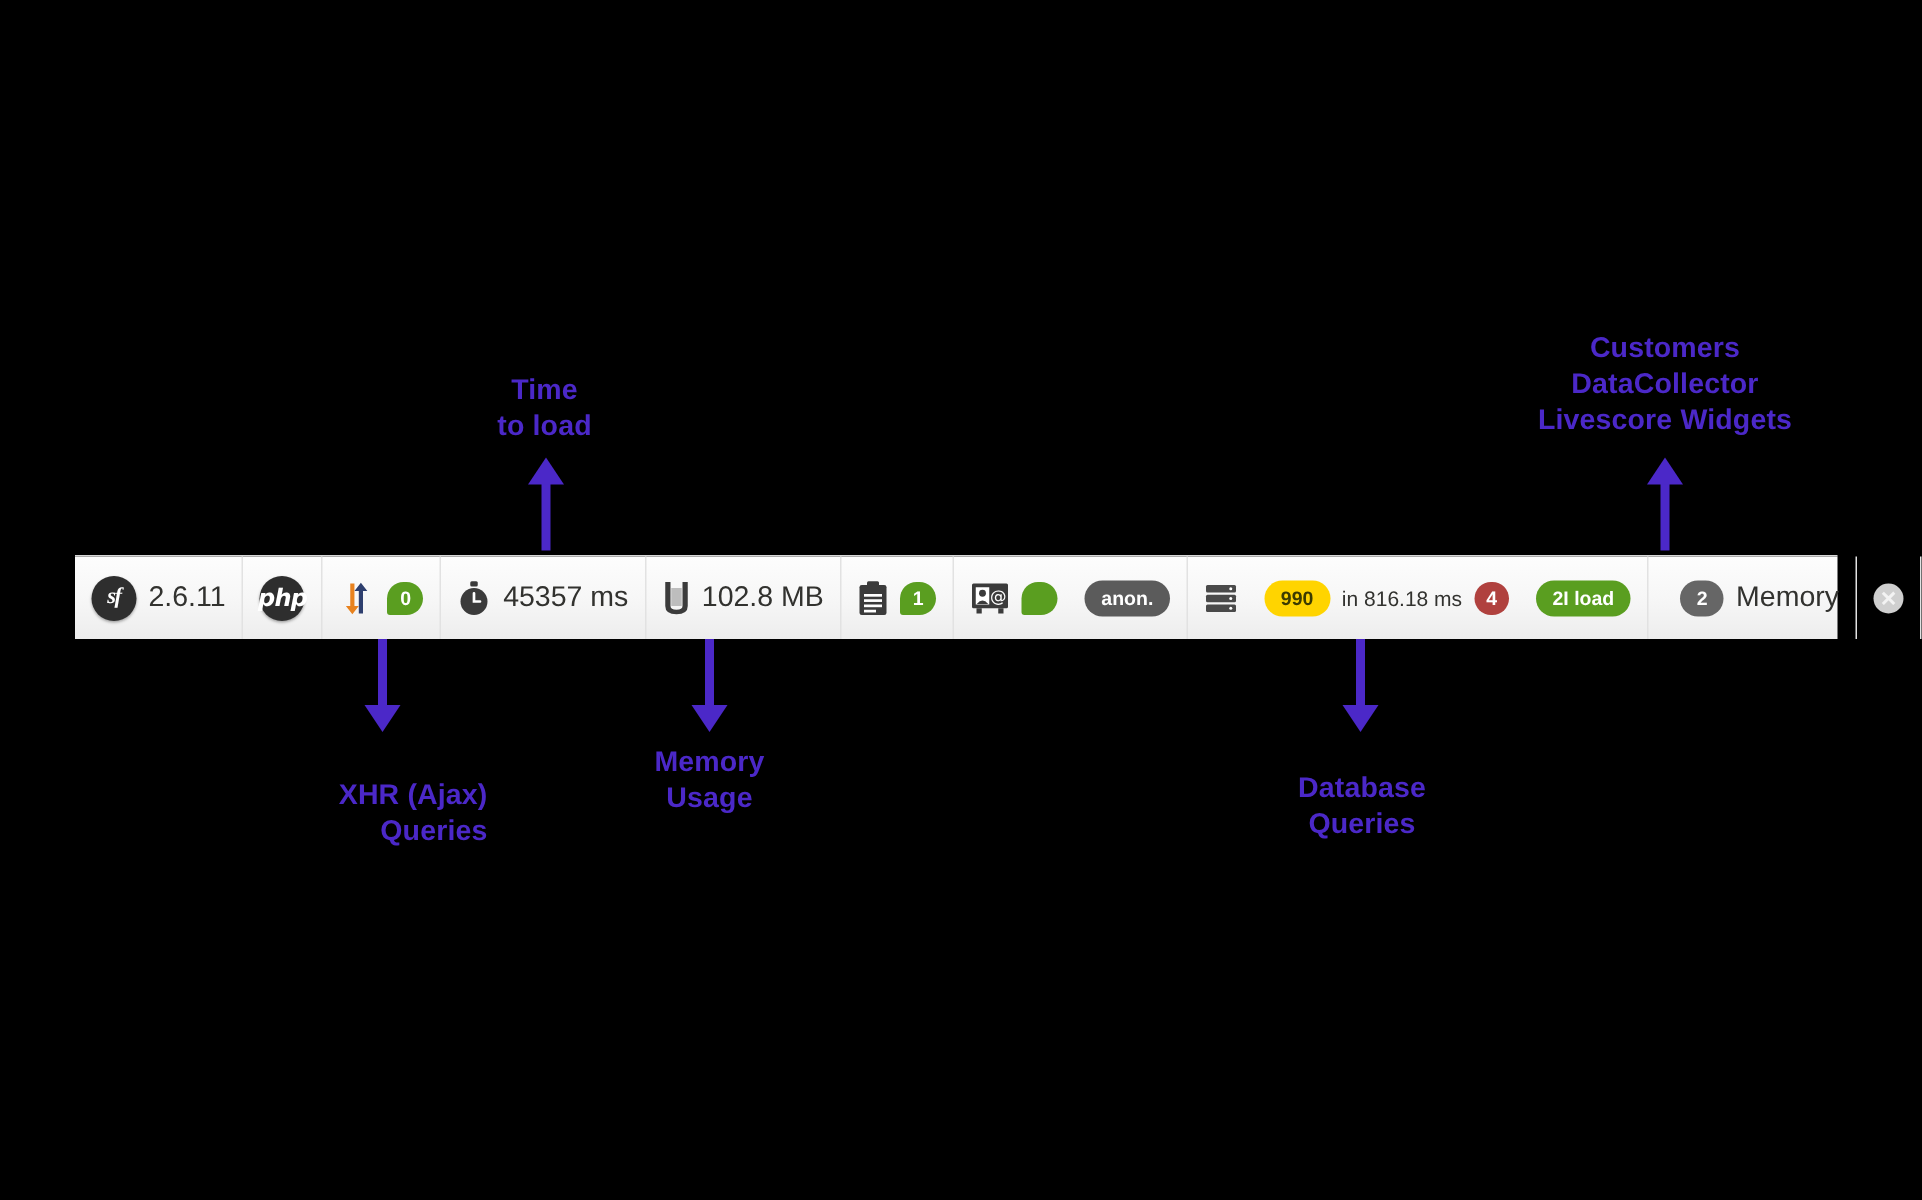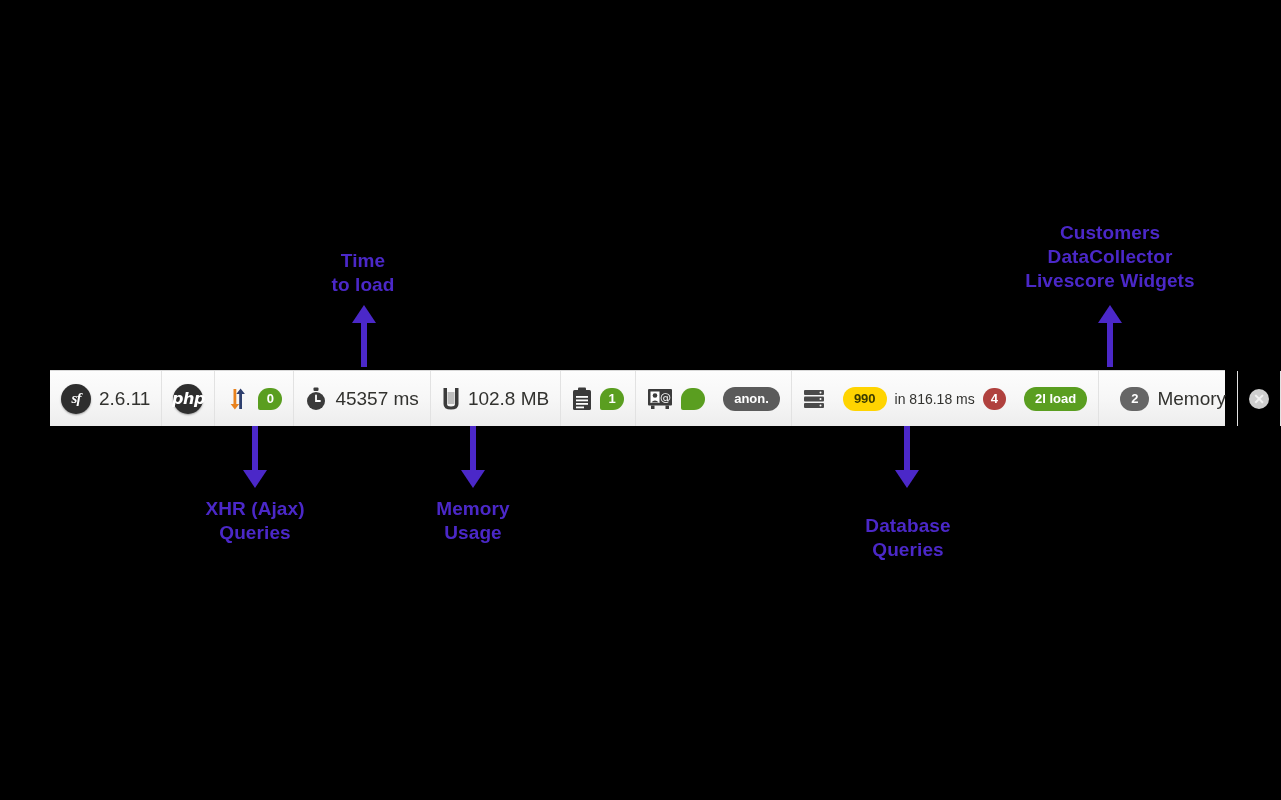--- a/index.html
+++ b/index.html
@@ -165,21 +165,21 @@
       <div class="shaft"></div>
       <div class="head"></div>
     </div>
     <div class="annot" style="left: 1000px; top: 221px; width: 220px;">Customers
 DataCollector
 Livescore Widgets</div>
     <div class="arrow up" style="left: 1098px; top: 305px; height: 62px;">
       <div class="shaft"></div>
       <div class="head"></div>
     </div>
-    <div class="annot" style="left: 185px; top: 497px; width: 140px;">XHR (Ajax)
+    <div class="annot" style="left: 185px; top: 519px; width: 140px; text-align: right;">XHR (Ajax)
 Queries</div>
     <div class="arrow down" style="left: 243px; top: 422px; height: 66px;">
       <div class="shaft"></div>
       <div class="head"></div>
     </div>
     <div class="annot" style="left: 413px; top: 497px; width: 120px;">Memory
 Usage</div>
     <div class="arrow down" style="left: 461px; top: 422px; height: 66px;">
       <div class="shaft"></div>
       <div class="head"></div>

